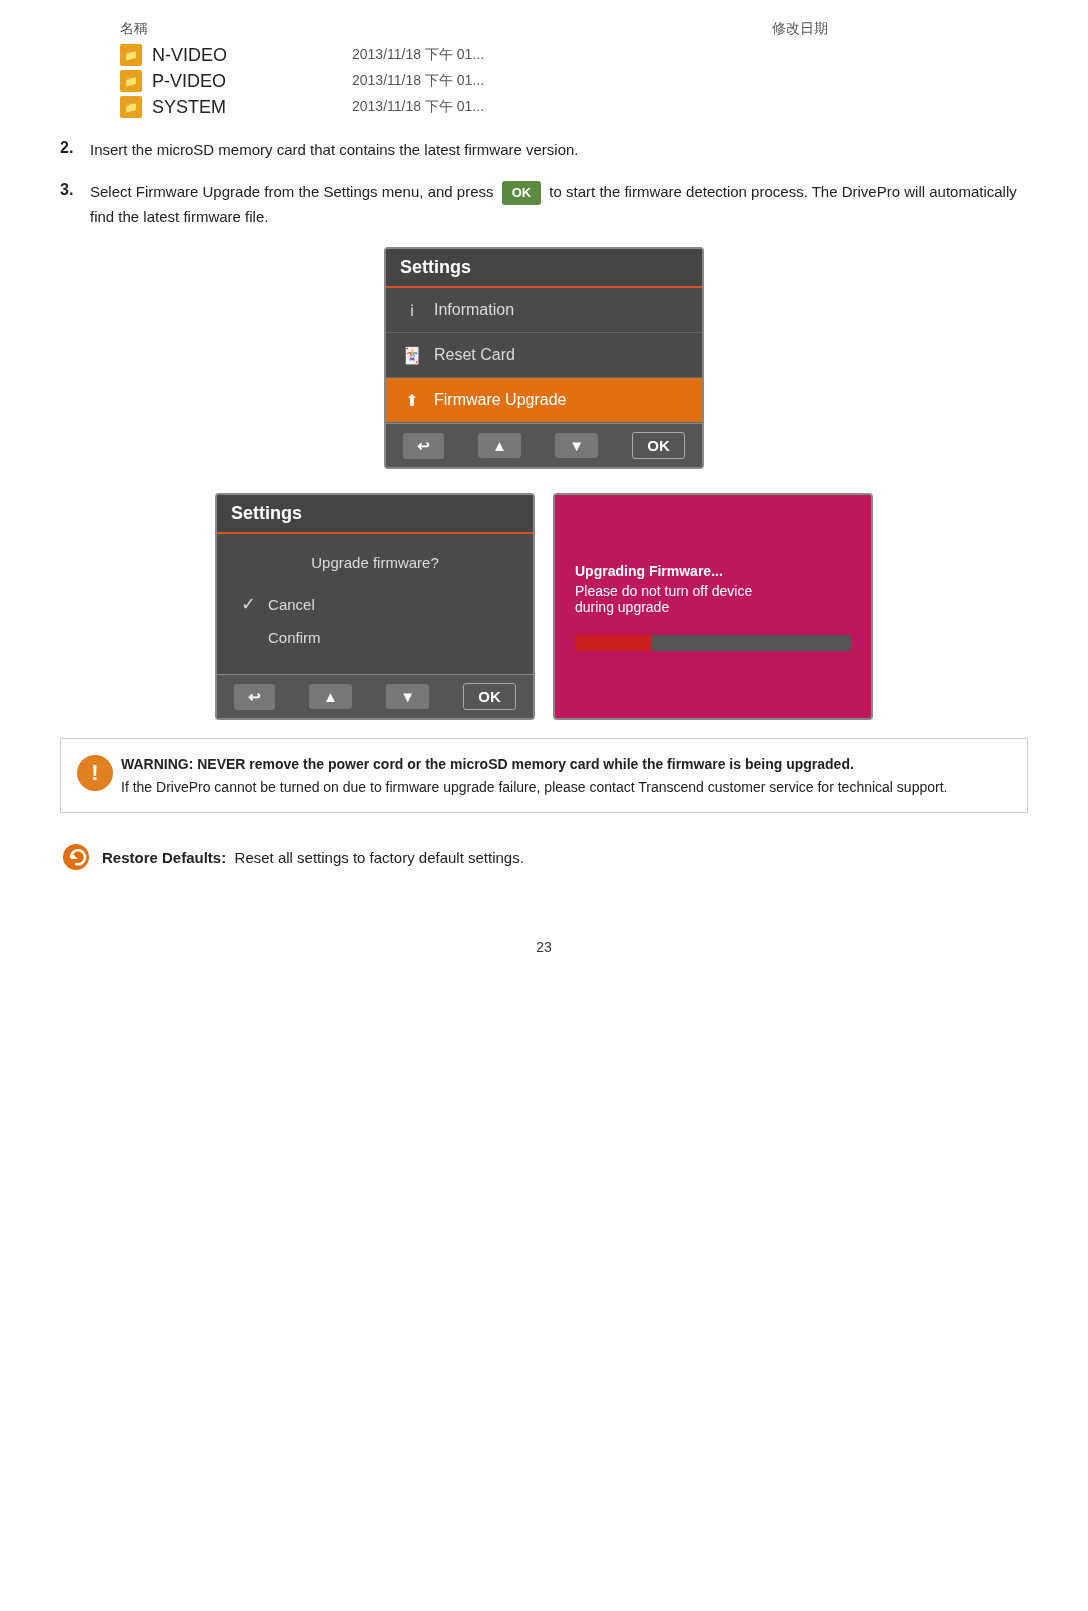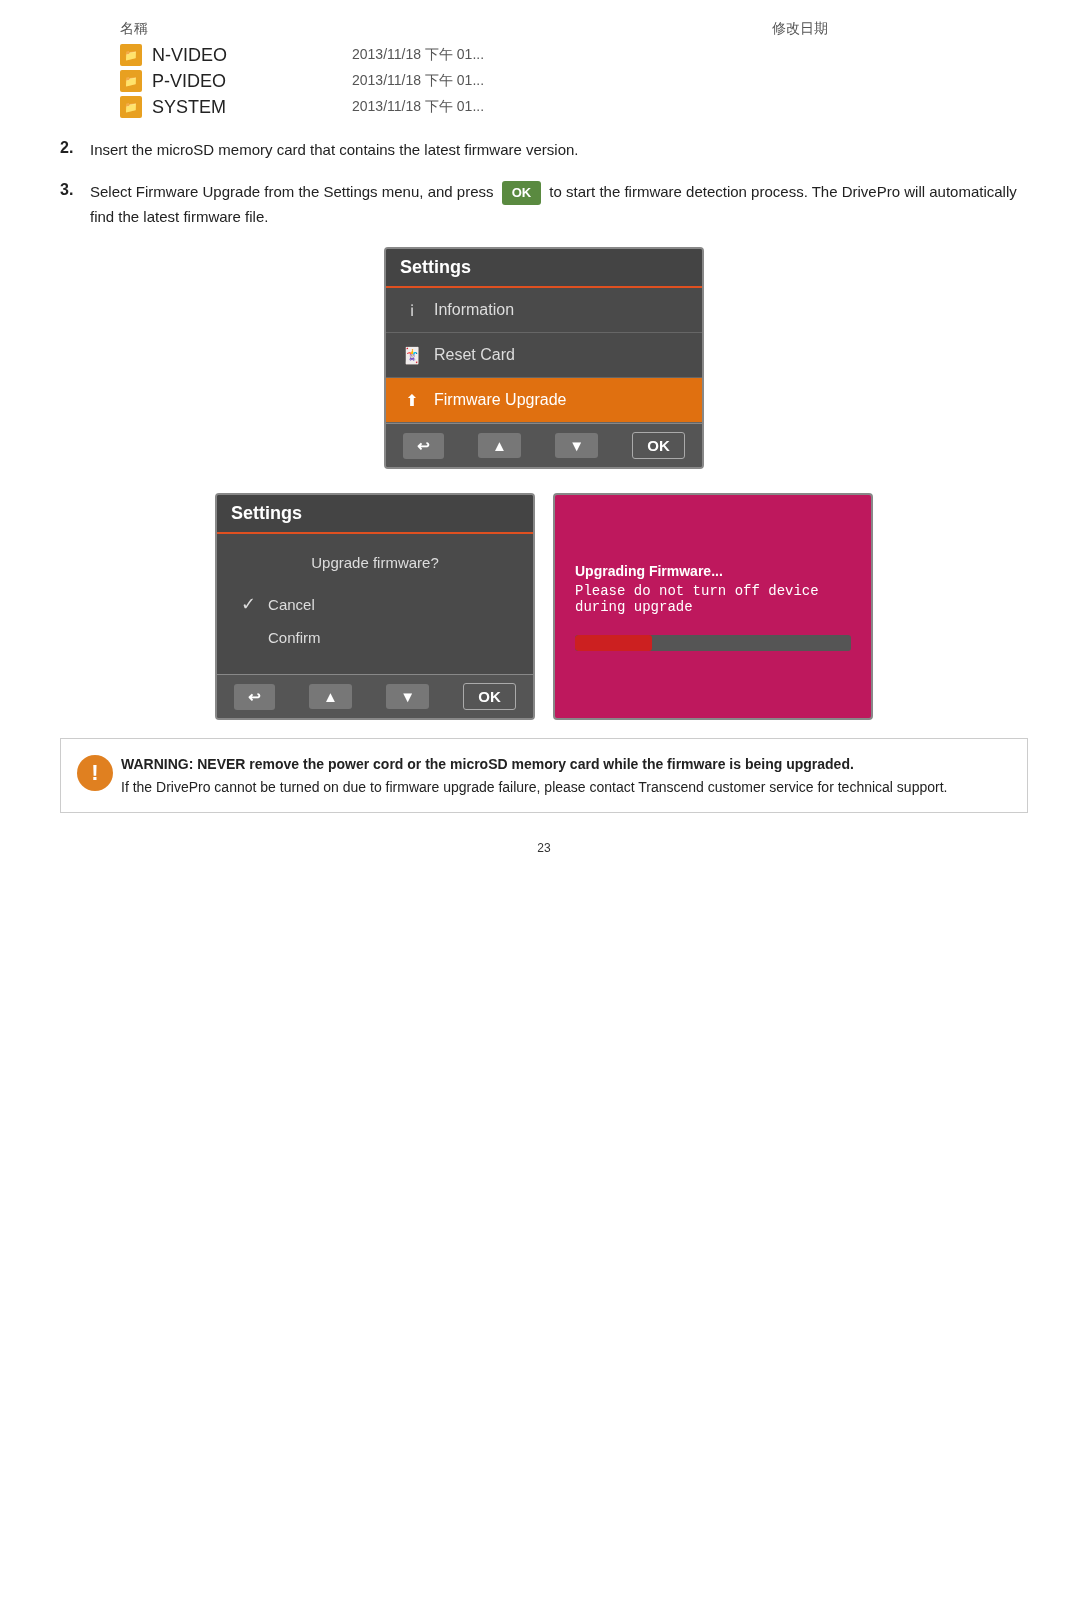--- a/index.html
+++ b/index.html
@@ -208,21 +208,20 @@
     .upgrading-text {
       color: #fff;
       font-size: 14px;
       font-weight: bold;
       margin-bottom: 4px;
     }
     .upgrading-subtext {
       color: #fff;
       font-size: 14px;
       margin-bottom: 20px;
-      font-family: Liberation Mono, monospace;
     }
     .progress-bar-bg {
       background: #555;
       border-radius: 3px;
       height: 16px;
       overflow: hidden;
     }
     .progress-bar-fill {
       background: #cc2020;
       height: 100%;
@@ -292,21 +291,22 @@
       font-size: 15px;
     }
     .options-line {
       font-size: 15px;
       margin-top: 4px;
     }
 
     
     .page-num {
       text-align: center;
-      font-size: 12px;
+      margin-top: 60px;
+      font-size: 14px;
       color: #333;
     }
   </style>
 </head>
 <body>
 
 <div class="file-table">
   <div class="file-table-header">
     <span>名稱</span>
     <span>修改日期</span>
@@ -405,15 +405,28 @@
   <div class="warning-icon-wrap">
     <div class="warning-icon">!</div>
   </div>
   <div class="warning-text">
     <span class="warning-bold">WARNING:  NEVER  remove  the  power  cord  or  the  microSD  memory  card  while  the firmware is being upgraded.</span><br>
     <span>If the DrivePro cannot be turned on due to firmware upgrade failure, please contact Transcend customer service for technical support.</span>
   </div>
 </div>
 
 <div class="restore-section">
+  <div class="restore-line">
+    <div class="restore-icon">
+      <svg viewBox="0 0 30 30">
+        <circle cx="15" cy="15" r="13" fill="#e07010"></circle>
+        <path d="M10 15 A7 7 0 1 1 15 22" stroke="#fff" stroke-width="2.5" fill="none" stroke-linecap="round"></path>
+        <polygon points="10,10 10,17 17,17" fill="#fff"></polygon>
+      </svg>
+    </div>
+    <span class="restore-text">
+      <strong>Restore Defaults:</strong>
+      <span>&nbsp;</span><span>Reset all settings to factory default settings.</span>
+    </span>
+  </div>
 </div>
 
 <div class="page-num">23</div>
 
 </body></html>

